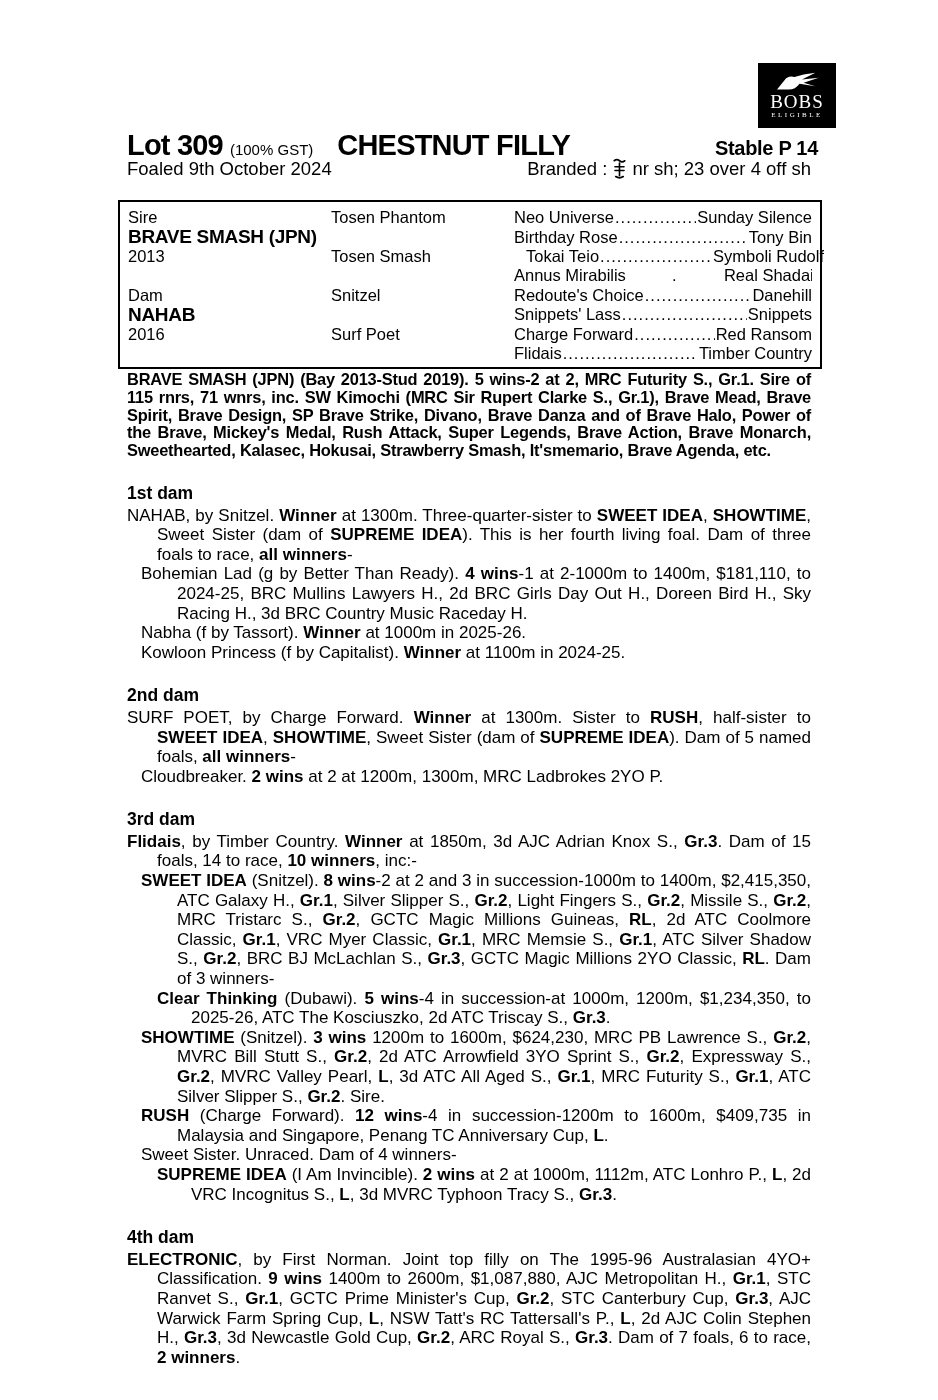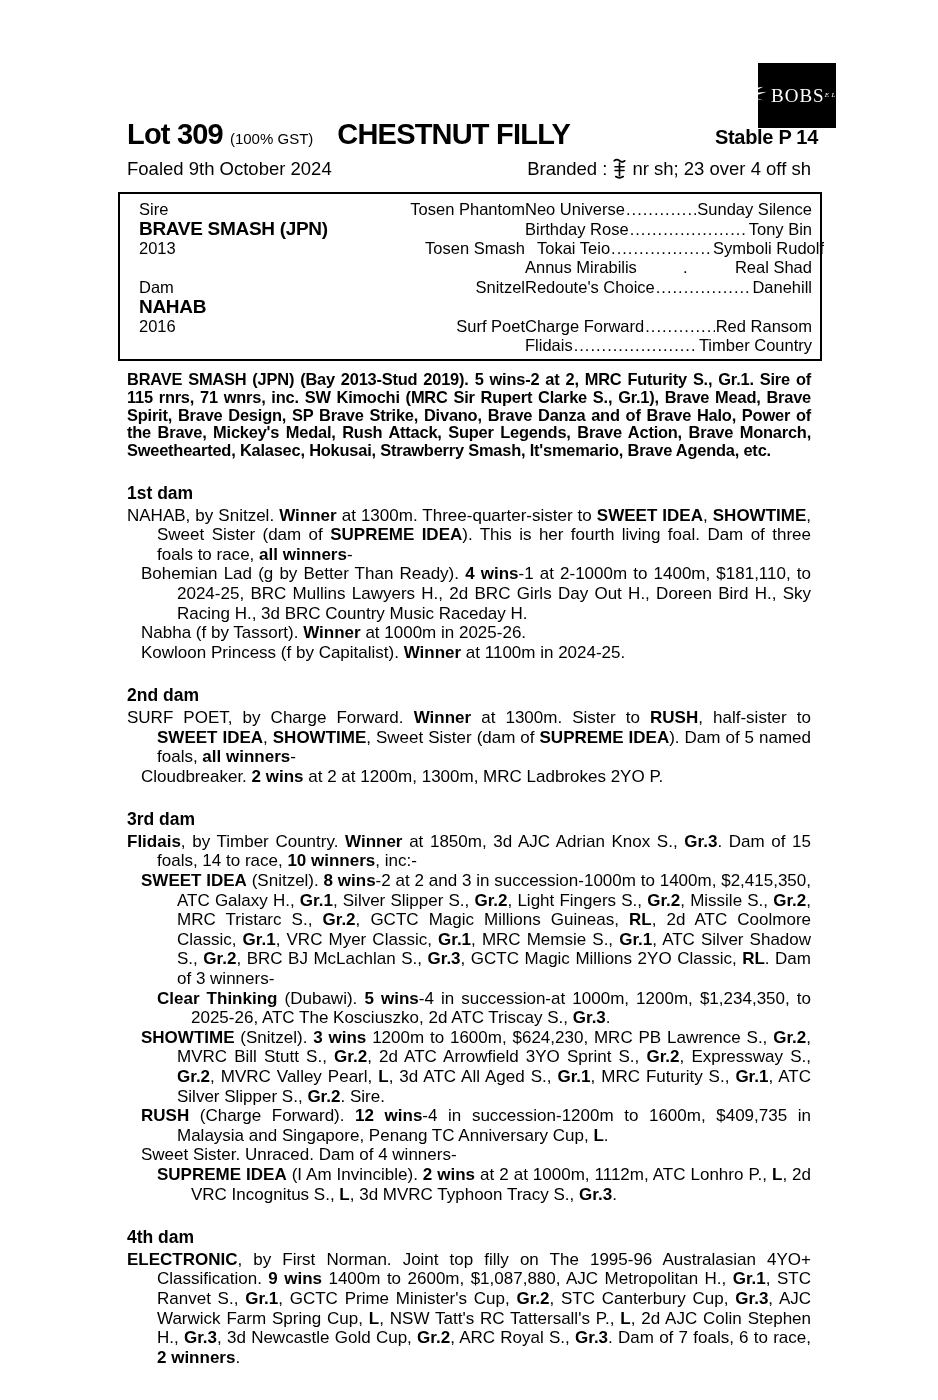--- a/index.html
+++ b/index.html
@@ -6,56 +6,56 @@
   html,body { background:#e8e8e8; }
   .page {
     position:relative; width:938px; height:1400px; margin:0 auto;
     background:#ffffff; color:#000;
     font-family:"Liberation Sans", sans-serif;
     overflow:hidden;
   }
   
   .logo {
     position:absolute; left:758px; top:63px; width:78px; height:65px;
-    background:#000; color:#fff; display:flex; 
+    background:#000; color:#fff; display:flex; flex-direction:column;
     align-items:center; justify-content:center; gap:0;
   }
   .logo svg { display:block; margin-top:1px; }
   .logo-word { font-family:"Liberation Serif", serif; font-size:19px; letter-spacing:1px; line-height:19px; }
-  .logo-sub  { font-family:"Liberation Serif", serif; font-size:7px; letter-spacing:2.5px; line-height:9px;font-style:italic; }
+  .logo-sub  { font-family:"Liberation Serif", serif; font-size:7px; letter-spacing:2.5px; line-height:9px; }
   .account-line {
     position:absolute; left:127px; top:92px; width:684px;
     text-align:center; font-weight:bold; font-size:19.5px; letter-spacing:-0.4px;
   }
   .lot-line {
-    position:absolute; left:127px; top:118px; width:691px;
+    position:absolute; left:127px; top:129px; width:691px;
     display:flex; align-items:baseline; white-space:nowrap;
   }
   .lot-number { font-weight:bold; font-size:29px; letter-spacing:-0.8px; }
   .gst { font-size:15px; margin-left:7px; }
   .sex-colour { font-weight:bold; font-size:29px; letter-spacing:-0.8px; margin-left:24px; }
   .lot-spacer { flex:1; }
   .stable { font-weight:bold; font-size:20px; letter-spacing:-0.3px; }
   .foaled-line {
     position:absolute; left:127px; top:158px; width:684px;
     display:flex; justify-content:space-between; align-items:baseline;
     font-size:18.5px;
   }
   .branded { display:flex; align-items:center; gap:5px; }
   .brand-mark svg { display:block; }
   
   .ped-table {
-    position:absolute; left:118px; top:192px; width:704px; height:169px;
-    border:2px solid #000; padding:6px 8px 4px 19px;
+    position:absolute; left:118px; top:200px; width:704px; height:169px;
+    border:2px solid #000; padding:6px 8px 4px 8px;
     display:grid; grid-template-columns:203px 183px 1fr; grid-auto-rows:19.4px;
     align-items:center; font-size:16.5px;
   }
   .ped-role, .ped-year { font-size:16.5px; }
   .ped-name { font-weight:bold; font-size:19px; letter-spacing:-0.3px; white-space:nowrap; }
-  .ped-parent { font-size:16.5px; white-space:nowrap;text-align:right; }
+  .ped-parent { font-size:16.5px; white-space:nowrap; }
   .anc-row { display:flex; align-items:baseline; overflow:hidden; width:100%; font-size:16.5px; }
   .anc-left, .anc-right { white-space:nowrap; }
   .dots { flex:1; overflow:hidden; white-space:nowrap; min-width:6px; margin:0 1px; }
   .dots::before { content:"....................................................................................."; letter-spacing:1px; }
   
   .content {
     position:absolute; left:127px; top:371px; width:684px;
     font-size:17px; line-height:19.6px; text-align:justify;
   }
   .sire-summary {
@@ -142,20 +142,25 @@
       <div class="anc-row" style="grid-area: 4 / 3; gap: 45px;">
         <span class="anc-left">Annus Mirabilis</span>
         <span class="dots"></span>
         <span class="anc-right">Real Shadai</span>
       </div>
       <div class="anc-row" style="grid-area: 5 / 3;">
         <span class="anc-left">Redoute's Choice</span>
         <span class="dots"></span>
         <span class="anc-right">Danehill</span>
       </div>
+      <div class="anc-row" style="grid-area: 6 / 3;">
+        <span class="anc-left">Snippets' Lass</span>
+        <span class="dots"></span>
+        <span class="anc-right">Snippets</span>
+      </div>
       <div class="anc-row" style="grid-area: 7 / 3;">
         <span class="anc-left">Charge Forward</span>
         <span class="dots"></span>
         <span class="anc-right">Red Ransom</span>
       </div>
       <div class="anc-row" style="grid-area: 8 / 3;">
         <span class="anc-left">Flidais</span>
         <span class="dots"></span>
         <span class="anc-right">Timber Country</span>
       </div>

